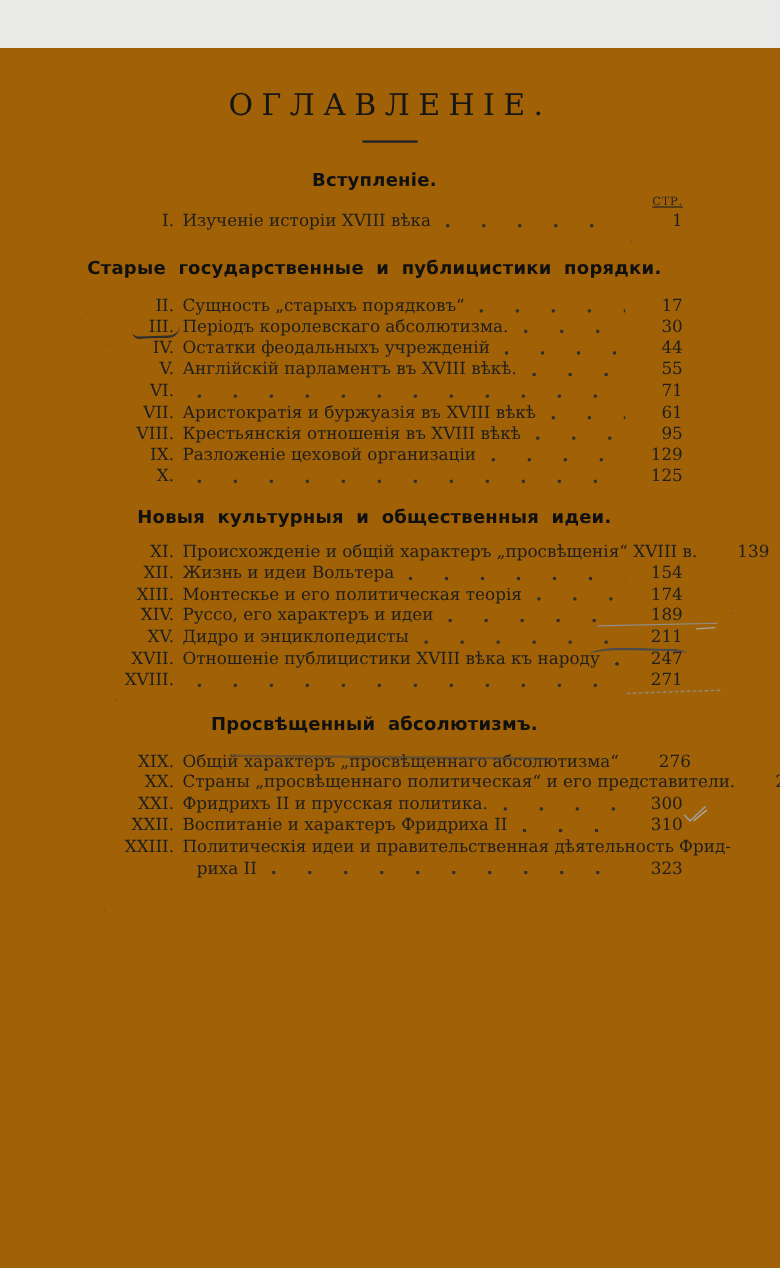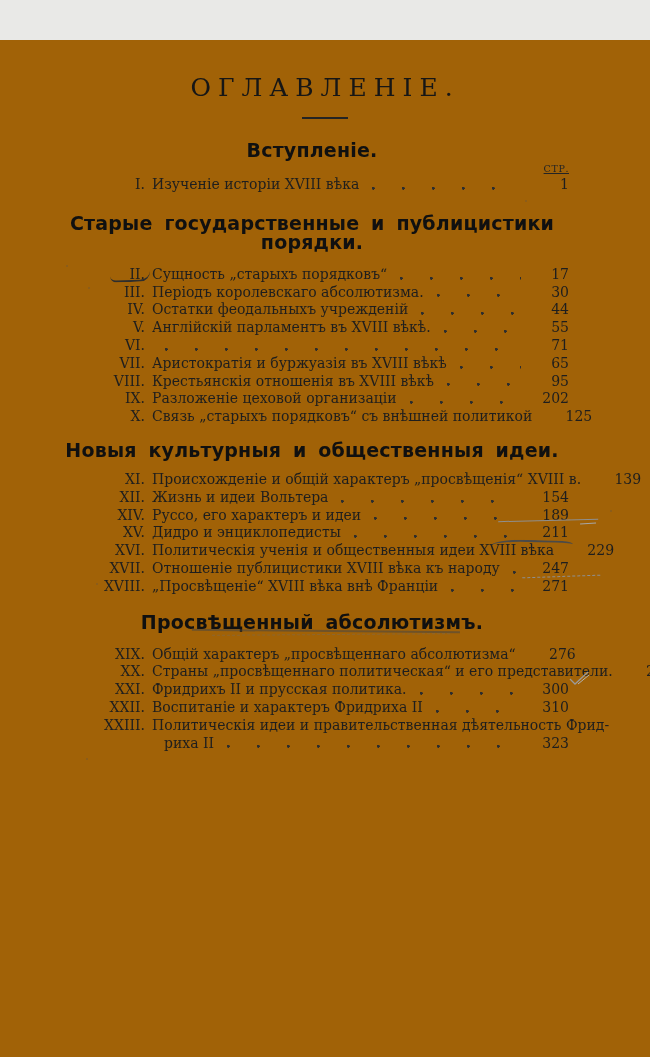--- a/index.html
+++ b/index.html
@@ -2,21 +2,21 @@
 <html><head>
 <meta charset="utf-8">
 <style>
   html,body{margin:0;padding:0;}
   body{width:650px;height:1057px;background:#e9e9e7;font-family:"DejaVu Serif",serif;}
   .page{position:relative;width:650px;height:1057px;background:#a16207;overflow:hidden;color:#1e1e1e;margin-top:40px;}
   .title{margin:0;padding-top:33px;text-align:center;font-size:25px;font-weight:normal;
          letter-spacing:7px;color:#161616;font-family:"DejaVu Serif",serif;}
   .rule{width:46px;border-top:2px solid #242424;margin:15px auto 0;}
   .toc{position:absolute;left:55px;top:95px;width:514px;}
-  .sec-heading{font-family:"DejaVu Sans",sans-serif;font-weight:700;font-size:19px;
+  .sec-heading{font-family:"DejaVu Sans",sans-serif;font-weight:700;font-size:15px;
                text-align:center;margin:0;color:#101010;word-spacing:5px;letter-spacing:.2px;line-height:19px;}
   .sec1 .sec-heading{margin-top:6px;}
   .sec2 .sec-heading{margin-top:20px;margin-bottom:14px;}
   .sec3 .sec-heading{margin-top:15px;margin-bottom:11px;}
   .sec4 .sec-heading{margin-top:17px;margin-bottom:14px;}
   .str{ text-align:right;font-size:9.5px;letter-spacing:.6px;color:#242424;margin:3px 0 1px;line-height:12px;text-decoration:underline;}
   .row{display:flex;align-items:baseline;line-height:17.8px;font-size:14px;}
   .num{flex:none;width:90px;text-align:right;margin-right:7px;}
   .ttl{flex:0 1 auto;white-space:nowrap;}
   .leader{flex:1 1 12px;align-self:flex-end;height:5px;margin:0 8px 3px 12px;min-width:0;
@@ -96,40 +96,39 @@
   <div class="row">
     <span class="num">VI.</span>
     <span class="leader"></span>
     <span class="pg">71</span>
   </div>
 
   <div class="row">
     <span class="num">VII.</span>
     <span class="ttl">Аристократія и буржуазія въ XVIII вѣкѣ</span>
     <span class="leader"></span>
-    <span class="pg">65</span>
+    <span class="pg">61</span>
   </div>
 
   <div class="row">
     <span class="num">VIII.</span>
     <span class="ttl">Крестьянскія отношенія въ XVIII вѣкѣ</span>
     <span class="leader"></span>
     <span class="pg">95</span>
   </div>
 
   <div class="row">
     <span class="num">IX.</span>
     <span class="ttl">Разложеніе цеховой организаціи</span>
     <span class="leader"></span>
-    <span class="pg">202</span>
+    <span class="pg">129</span>
   </div>
 
   <div class="row">
     <span class="num">X.</span>
-    <span class="ttl">Связь „старыхъ порядковъ“ съ внѣшней политикой</span>
     <span class="leader"></span>
     <span class="pg">125</span>
   </div>
 </div>
   </section>
 
   <section class="sec sec3">
     <h2 class="sec-heading">Новыя культурныя и общественныя идеи.</h2>
     <div class="rows">
   <div class="row no-leader">
@@ -139,52 +138,51 @@
     <span class="pg">139</span>
   </div>
 
   <div class="row">
     <span class="num">XII.</span>
     <span class="ttl">Жизнь и идеи Вольтера</span>
     <span class="leader"></span>
     <span class="pg">154</span>
   </div>
 
+  <div class="row">
+    <span class="num">XIII.</span>
+    <span class="ttl">Монтескье и его политическая теорія</span>
+    <span class="leader"></span>
+    <span class="pg">174</span>
+  </div>
 
   <div class="row">
     <span class="num">XIV.</span>
     <span class="ttl">Руссо, его характеръ и идеи</span>
     <span class="leader"></span>
     <span class="pg">189</span>
   </div>
 
   <div class="row">
     <span class="num">XV.</span>
     <span class="ttl">Дидро и энциклопедисты</span>
     <span class="leader"></span>
     <span class="pg">211</span>
   </div>
 
-  <div class="row">
-    <span class="num">XVI.</span>
-    <span class="ttl">Политическія ученія и общественныя идеи XVIII вѣка</span>
-    <span class="leader"></span>
-    <span class="pg">229</span>
-  </div>
 
   <div class="row">
     <span class="num">XVII.</span>
     <span class="ttl">Отношеніе публицистики XVIII вѣка къ народу</span>
     <span class="leader"></span>
     <span class="pg">247</span>
   </div>
 
   <div class="row">
     <span class="num">XVIII.</span>
-    <span class="ttl">„Просвѣщеніе“ XVIII вѣка внѣ Франціи</span>
     <span class="leader"></span>
     <span class="pg">271</span>
   </div>
 </div>
   </section>
 
   <section class="sec sec4">
     <h2 class="sec-heading">Просвѣщенный абсолютизмъ.</h2>
     <div class="rows">
   <div class="row">

